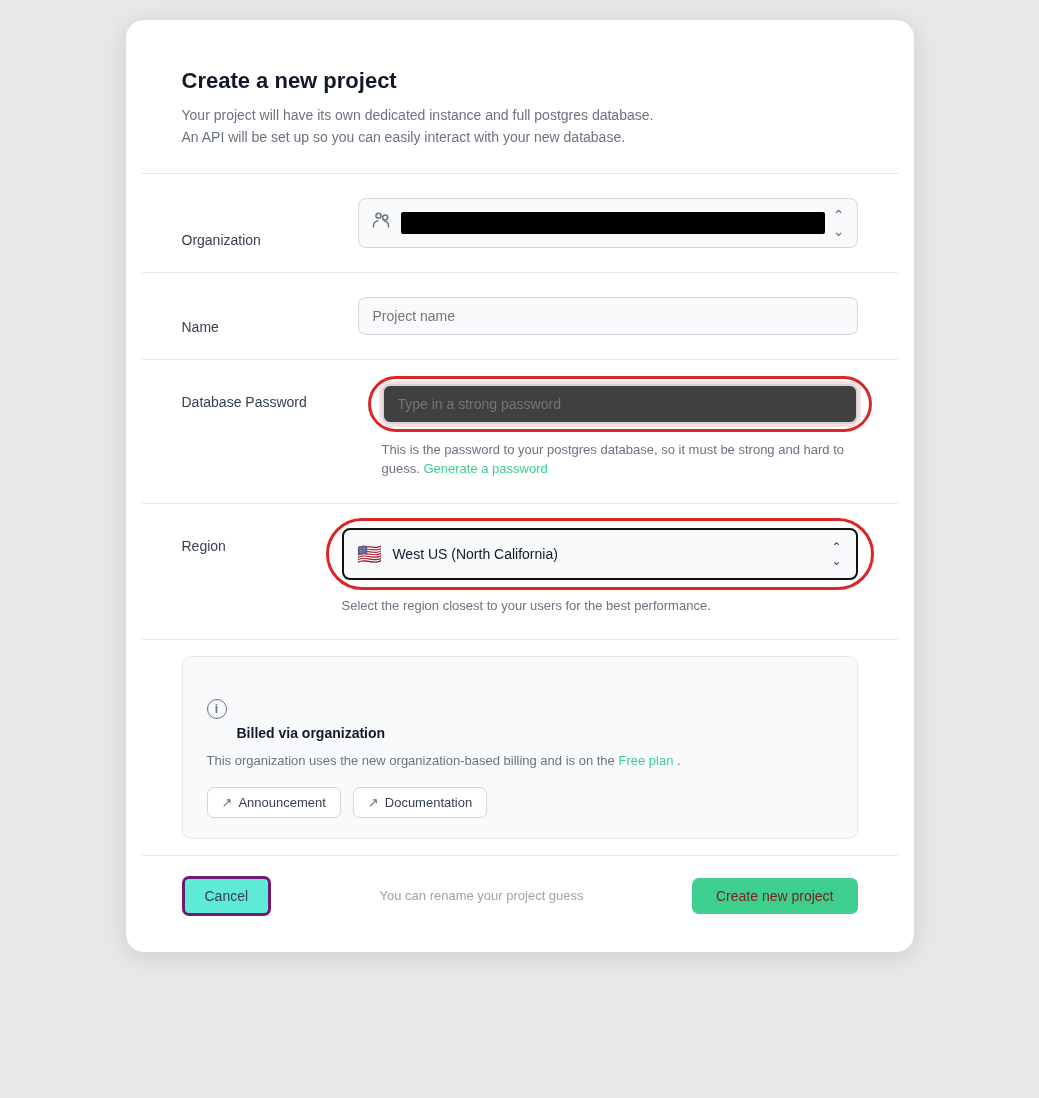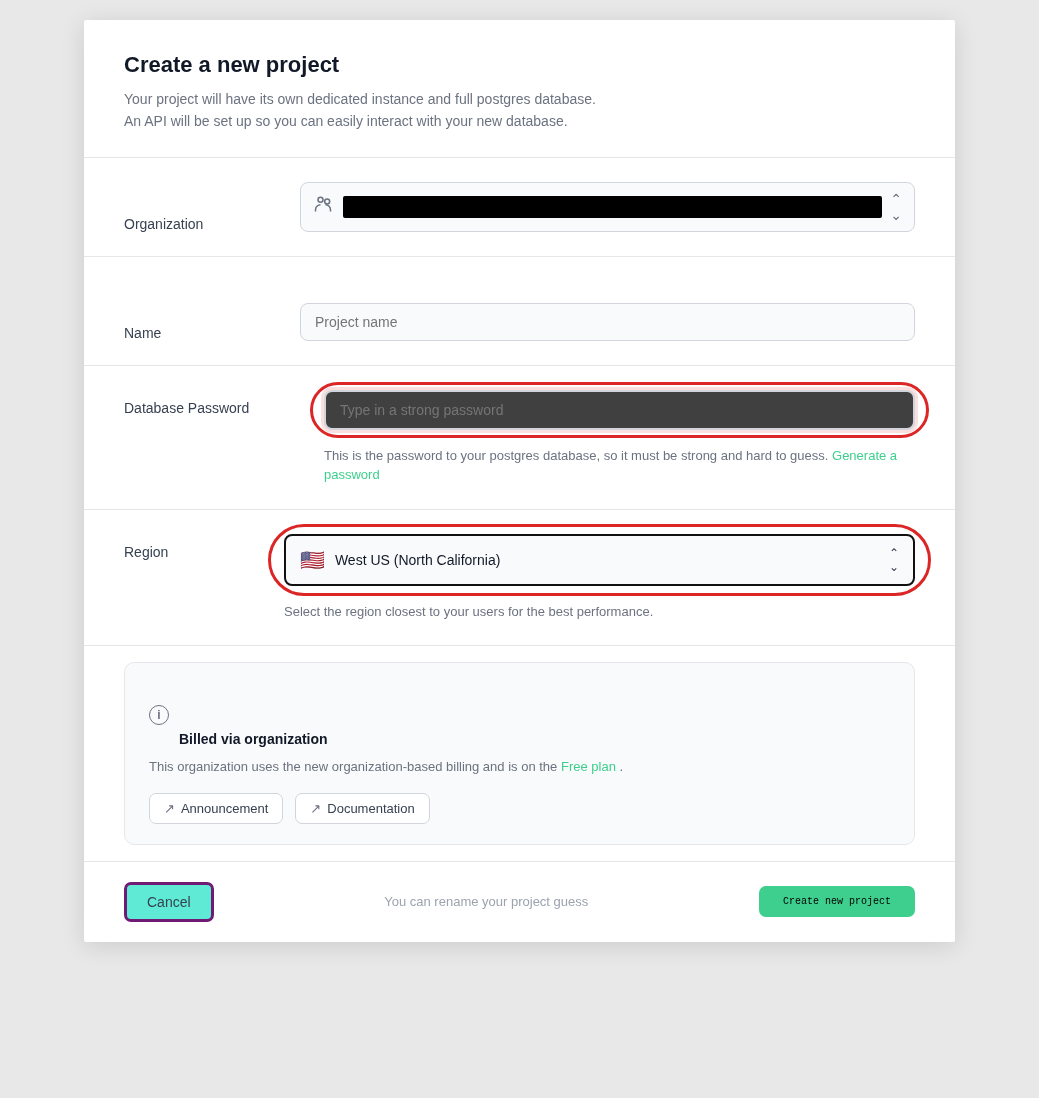--- a/index.html
+++ b/index.html
@@ -9,23 +9,23 @@
       font-family: -apple-system, BlinkMacSystemFont, 'Segoe UI', sans-serif;
       display: flex;
       justify-content: center;
       align-items: flex-start;
       min-height: 1098px;
       padding: 20px;
     }
 
     .modal {
       background: #fff;
-      border-radius: 2px;
-      width: 871px;
-      padding: 0;
+      border-radius: 18px;
+      width: 788px;
+      padding: 16px;
       box-shadow: 0 4px 24px rgba(0,0,0,0.12);
       overflow: hidden;
     }
 
     .modal-header {
       padding: 32px 40px 24px;
       border-bottom: 1px solid #e5e7eb;
     }
 
     .modal-title {
@@ -93,21 +93,20 @@
 
     .text-input {
       width: 100%;
       border: 1px solid #d1d5db;
       border-radius: 8px;
       background: #f9fafb;
       padding: 10px 14px;
       font-size: 14px;
       color: #9ca3af;
       outline: none;
-      margin-top: 22px;
     }
 
     .password-section {
       padding: 24px 40px;
       border-bottom: 1px solid #e5e7eb;
       display: flex;
       align-items: flex-start;
       gap: 40px;
     }
 
@@ -289,25 +288,24 @@
     .footer-hint {
       font-size: 13px;
       color: #9ca3af;
     }
 
     .create-btn {
       background: #3ecf8e;
       border: none;
       border-radius: 7px;
       padding: 10px 24px;
-      font-size: 10px;
+      font-size: 14px;
       font-weight: 500;
-      color: #000000;
-      cursor: pointer;
-      font-family: Liberation Mono, monospace;
+      color: #7f1d1d;
+      cursor: pointer;
     }
   </style>
 </head>
 <body>
 
 <div class="modal">
 
   <div class="modal-header">
     <h1 class="modal-title">Create a new project</h1>
     <p class="modal-description">Your project will have its own dedicated instance and full postgres database.</p>

